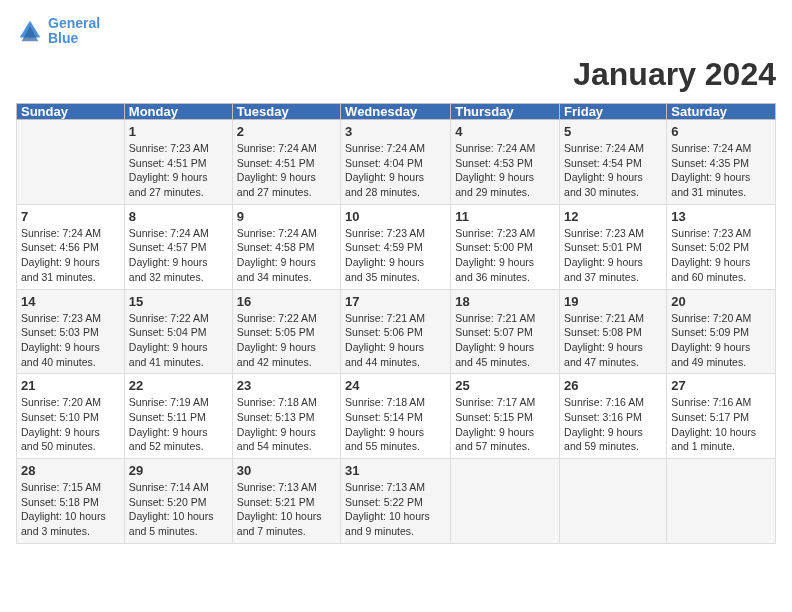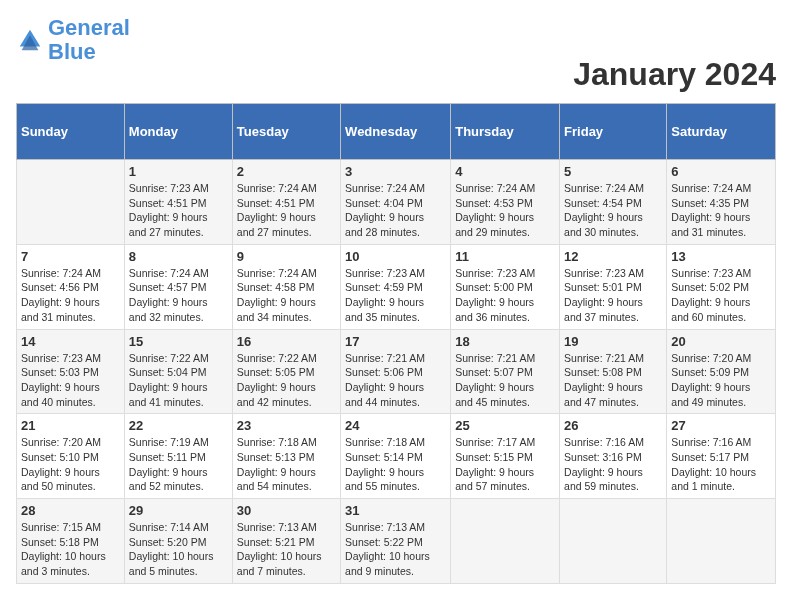--- a/index.html
+++ b/index.html
@@ -15,21 +15,21 @@
       justify-content: space-between;
       align-items: flex-start;
       margin-bottom: 10px;
     }
     .logo {
       display: flex;
       align-items: center;
       gap: 4px;
     }
     .logo-text {
-      font-size: 22px;
+      font-size: 14px;
       font-weight: bold;
       color: #333;
       line-height: 1.1;
     }
     .logo-text span {
       color: #4a90d9;
     }
     .logo-icon {
       width: 28px;
       height: 28px;
@@ -51,21 +51,21 @@
     table {
       width: 100%;
       border-collapse: collapse;
       font-size: 11px;
     }
     thead tr {
       background-color: #3b6db5;
       color: #fff;
     }
     thead th {
-      padding: 20px 4px;
+      padding: 0 4px;
       text-align: left;
       font-size: 13px;
       font-weight: bold;
       border: 1px solid #c0c0c0;
     }
     tbody tr {
       border-bottom: 1px solid #ddd;
     }
     tbody tr:nth-child(odd) {
       background-color: #f5f5f5;

